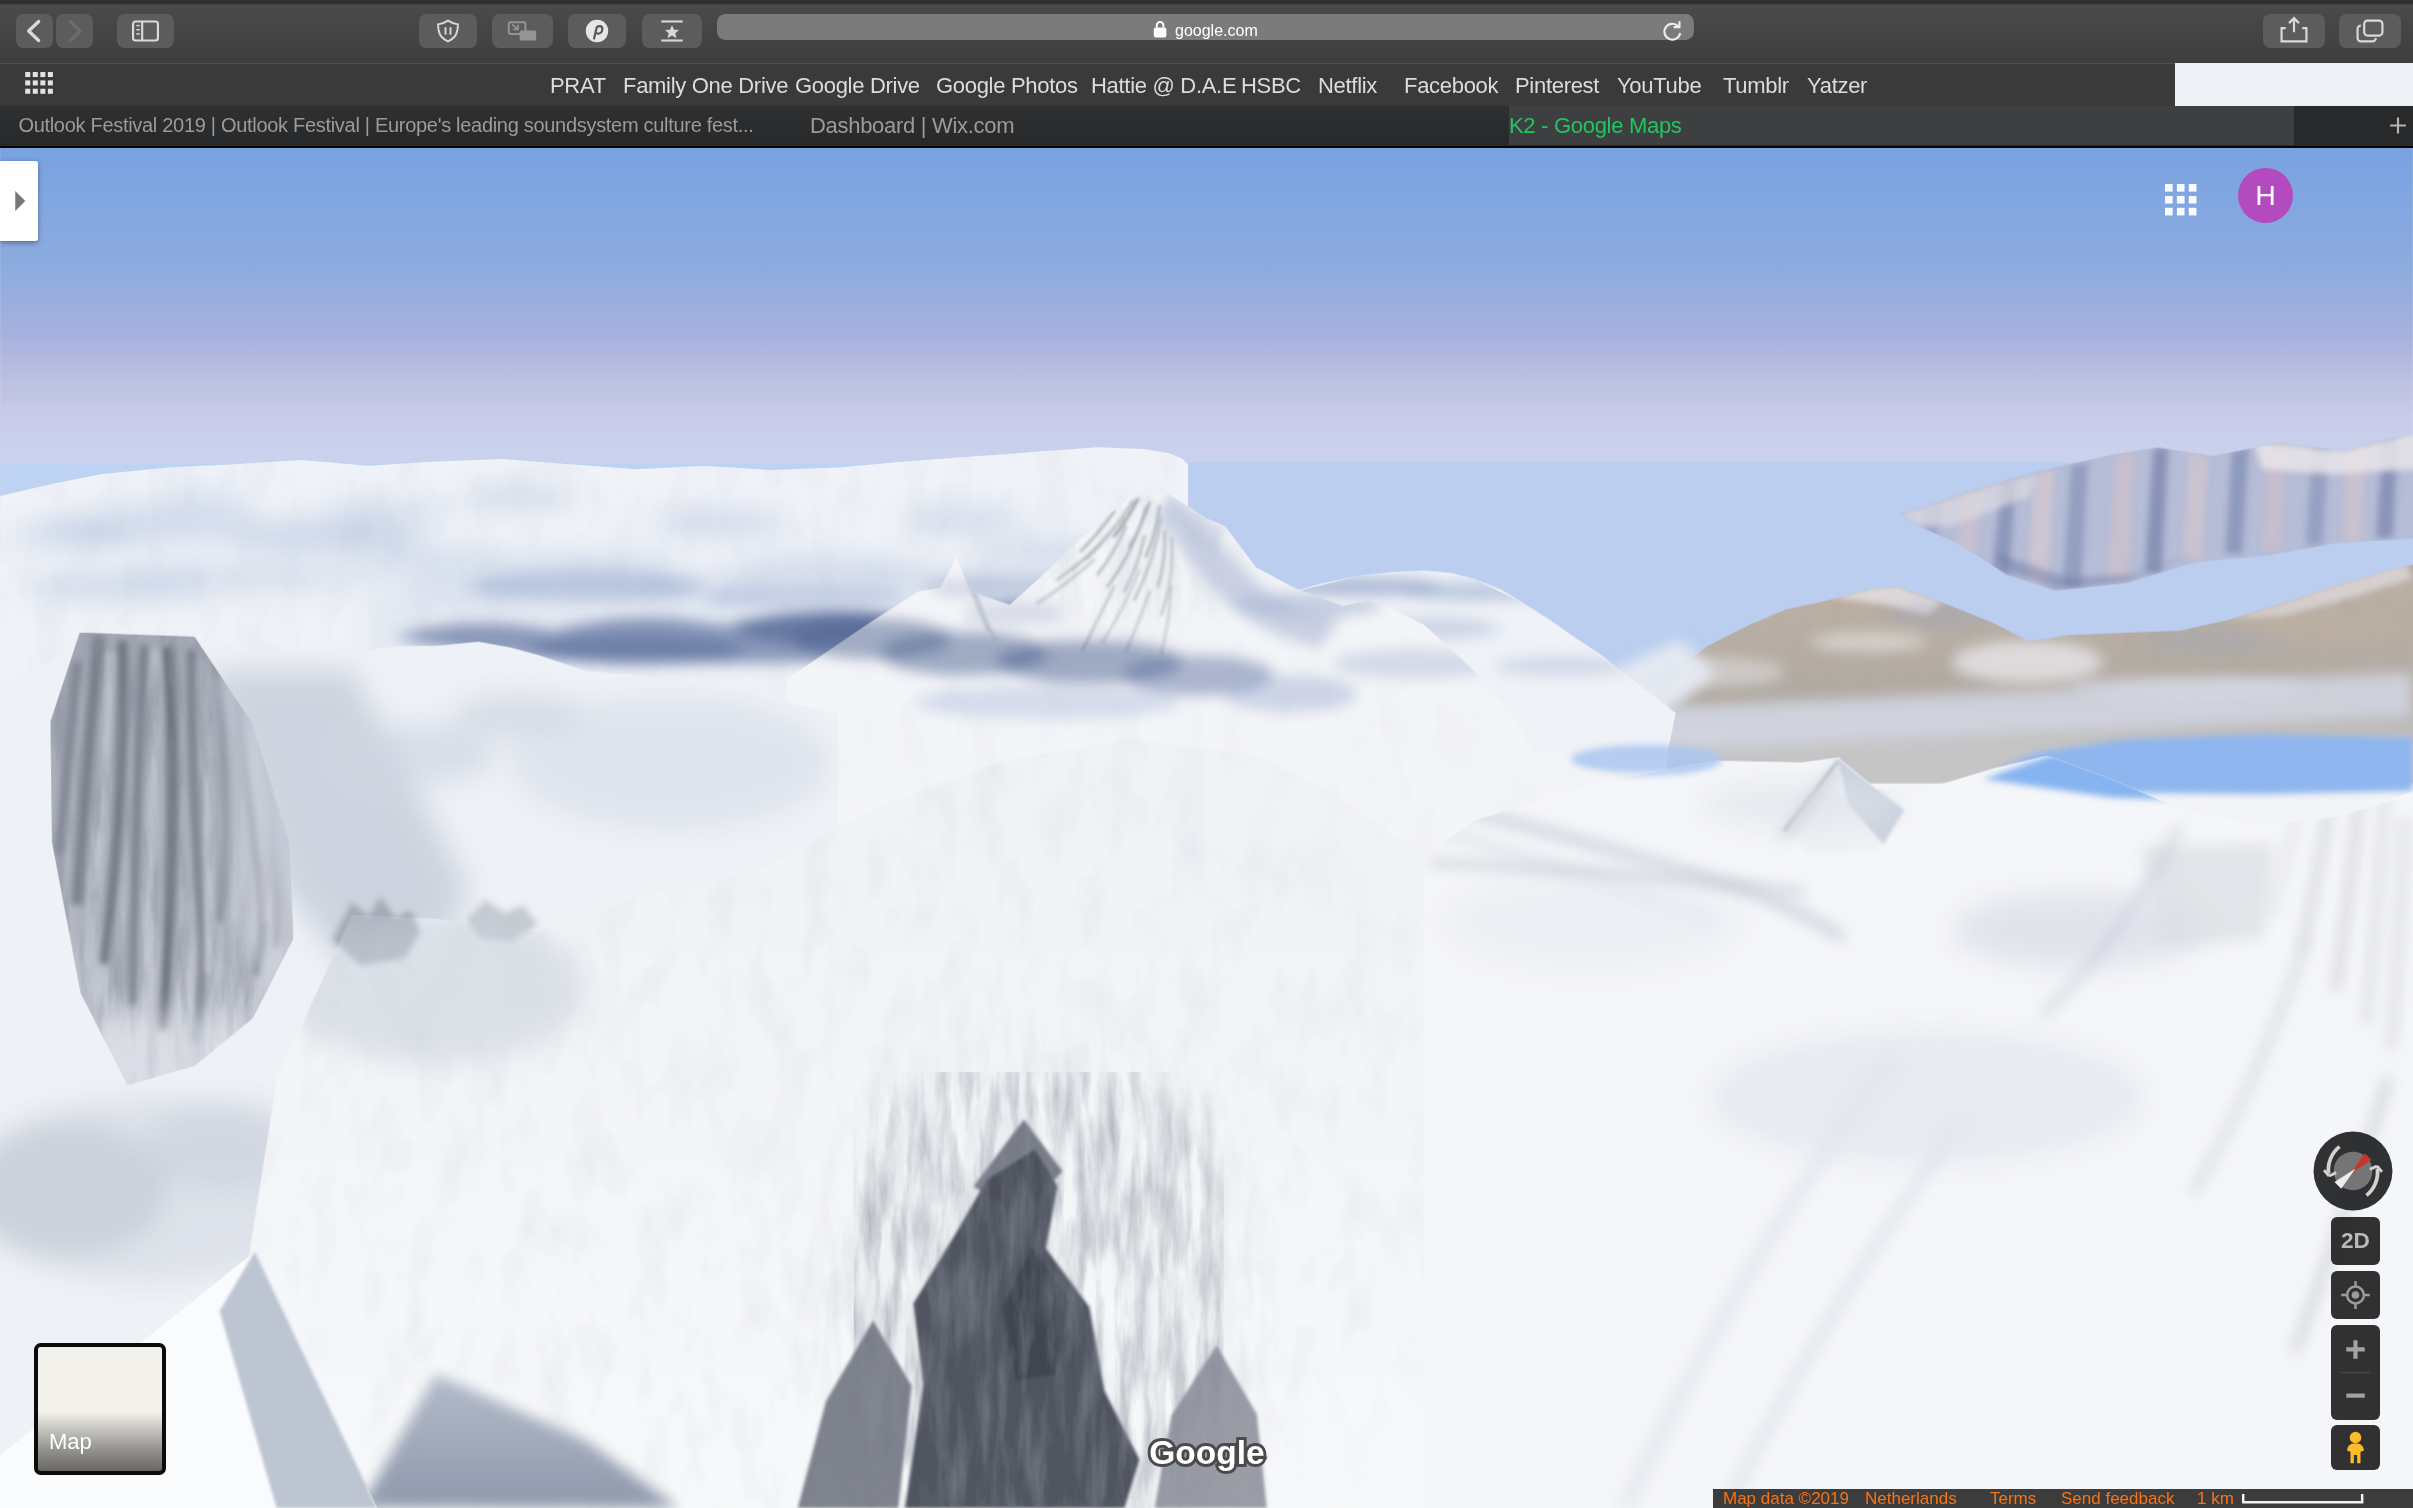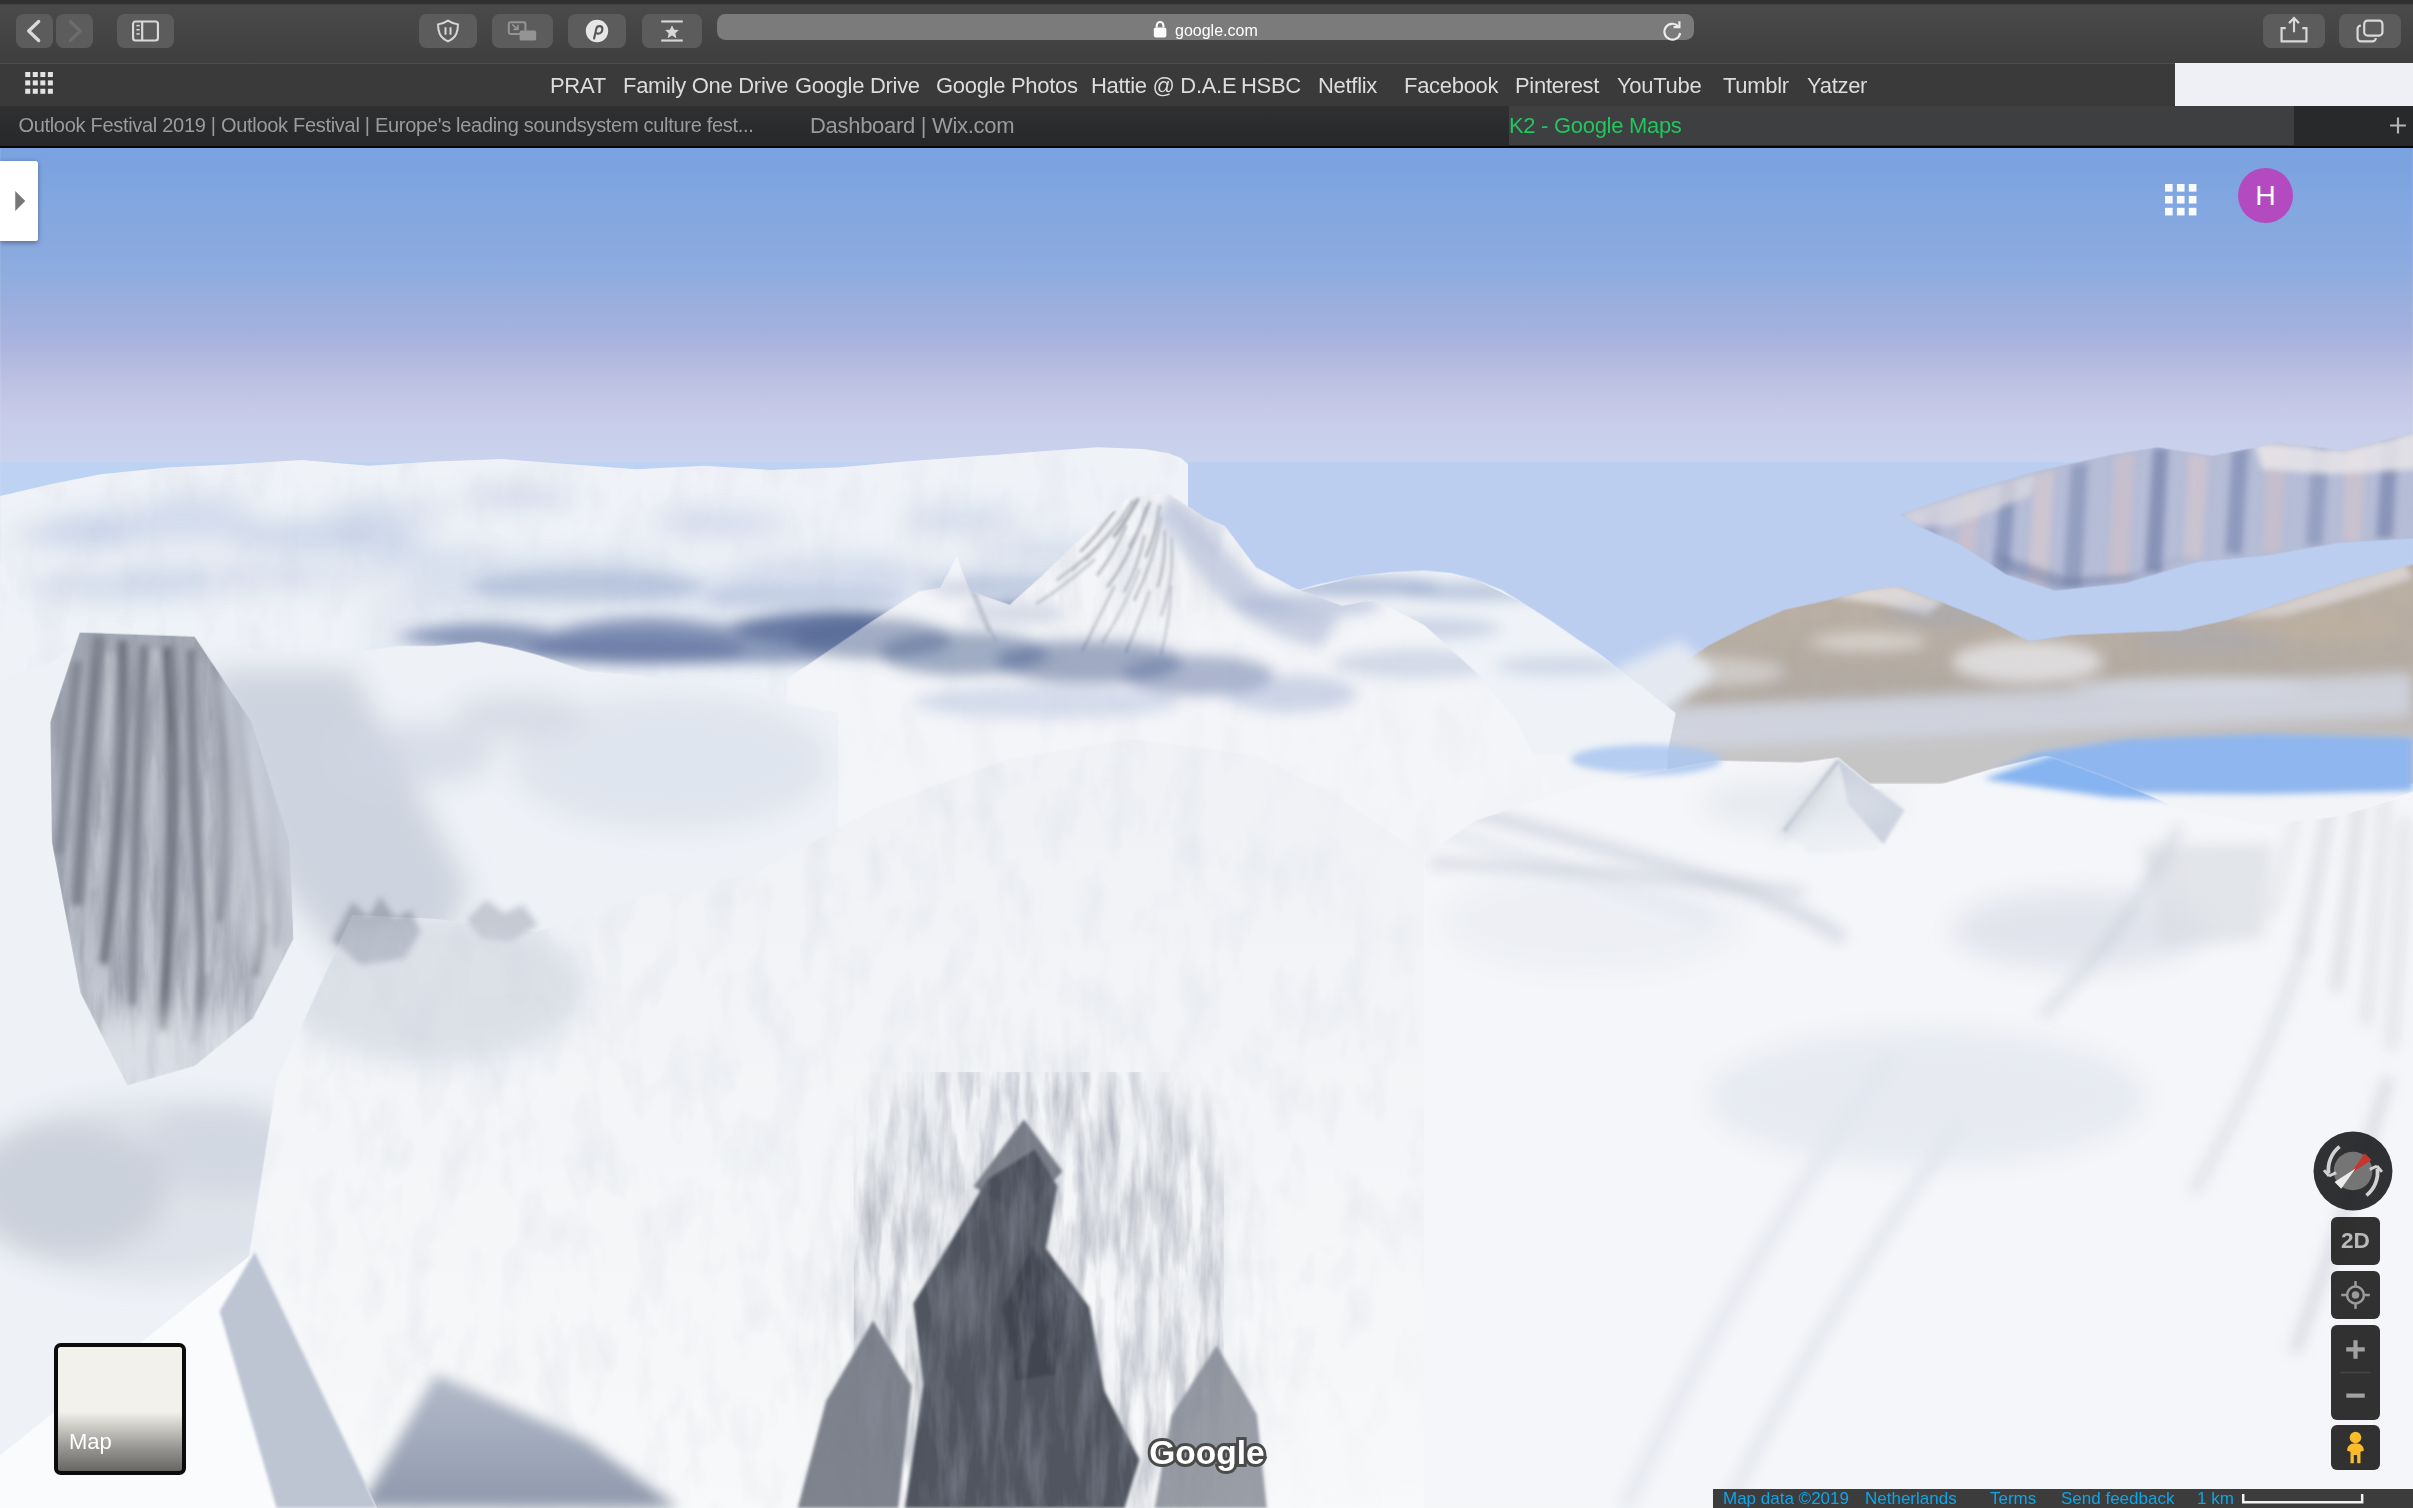--- a/index.html
+++ b/index.html
@@ -20,25 +20,25 @@
   .tab { position:absolute; top:0; height:39px; line-height:39px; font-size:22px;
     color:#9b9b9b; overflow:hidden; white-space:nowrap; letter-spacing:-0.3px;
     background:linear-gradient(#2e3032,#26282a); }
   #tabline { position:absolute; left:0; top:146px; width:2413px; height:1.7px; background:#060607; }
   
   #lefttab { left:0; top:161px; width:38px; height:80px; background:#fff;
     border-radius:0 2.5px 2.5px 0; box-shadow:0 1.7px 5px rgba(0,0,0,.35); }
   #avatar { left:2238px; top:168px; width:55px; height:55px; border-radius:50%;
     background:#b44ac0; color:#fff; font-size:28.5px; text-align:center; line-height:55px; }
   #minimap { left:34px; top:1343px; width:132px; height:132px; border:4.2px solid #0c0c0c;
-    border-radius:6.7px; background:linear-gradient(#f2f1ec 0%, #f2f1ec 52%, #9c9a96 80%, #686663 100%);margin-left:20px; }
+    border-radius:6.7px; background:linear-gradient(#f2f1ec 0%, #f2f1ec 52%, #9c9a96 80%, #686663 100%); }
   #minimap span { position:absolute; left:11px; bottom:16px; color:#fff; font-size:22px; }
   .ctl { position:absolute; left:2331px; width:49px; background:rgba(32,32,32,.92); border-radius:6px; }
   #attrib { left:1713px; top:1489px; width:701px; height:19px; background:#3c3c3c;
-    color:#0ea5e9; font-size:17px; line-height:19px; }
+    color:#f97316; font-size:17px; line-height:19px; }
   #attrib span { position:absolute; top:0; }
 </style>
 </head>
 <body>
 
 <svg class="abs" id="scene" width="2413" height="1508" viewBox="0 0 2880 1800" style="left:0;top:0">
 <defs>
   <linearGradient id="sky" x1="0" y1="176" x2="0" y2="486" gradientUnits="userSpaceOnUse">
     <stop offset="0" stop-color="#79a2e1"></stop>
     <stop offset=".45" stop-color="#8cabdf"></stop>

